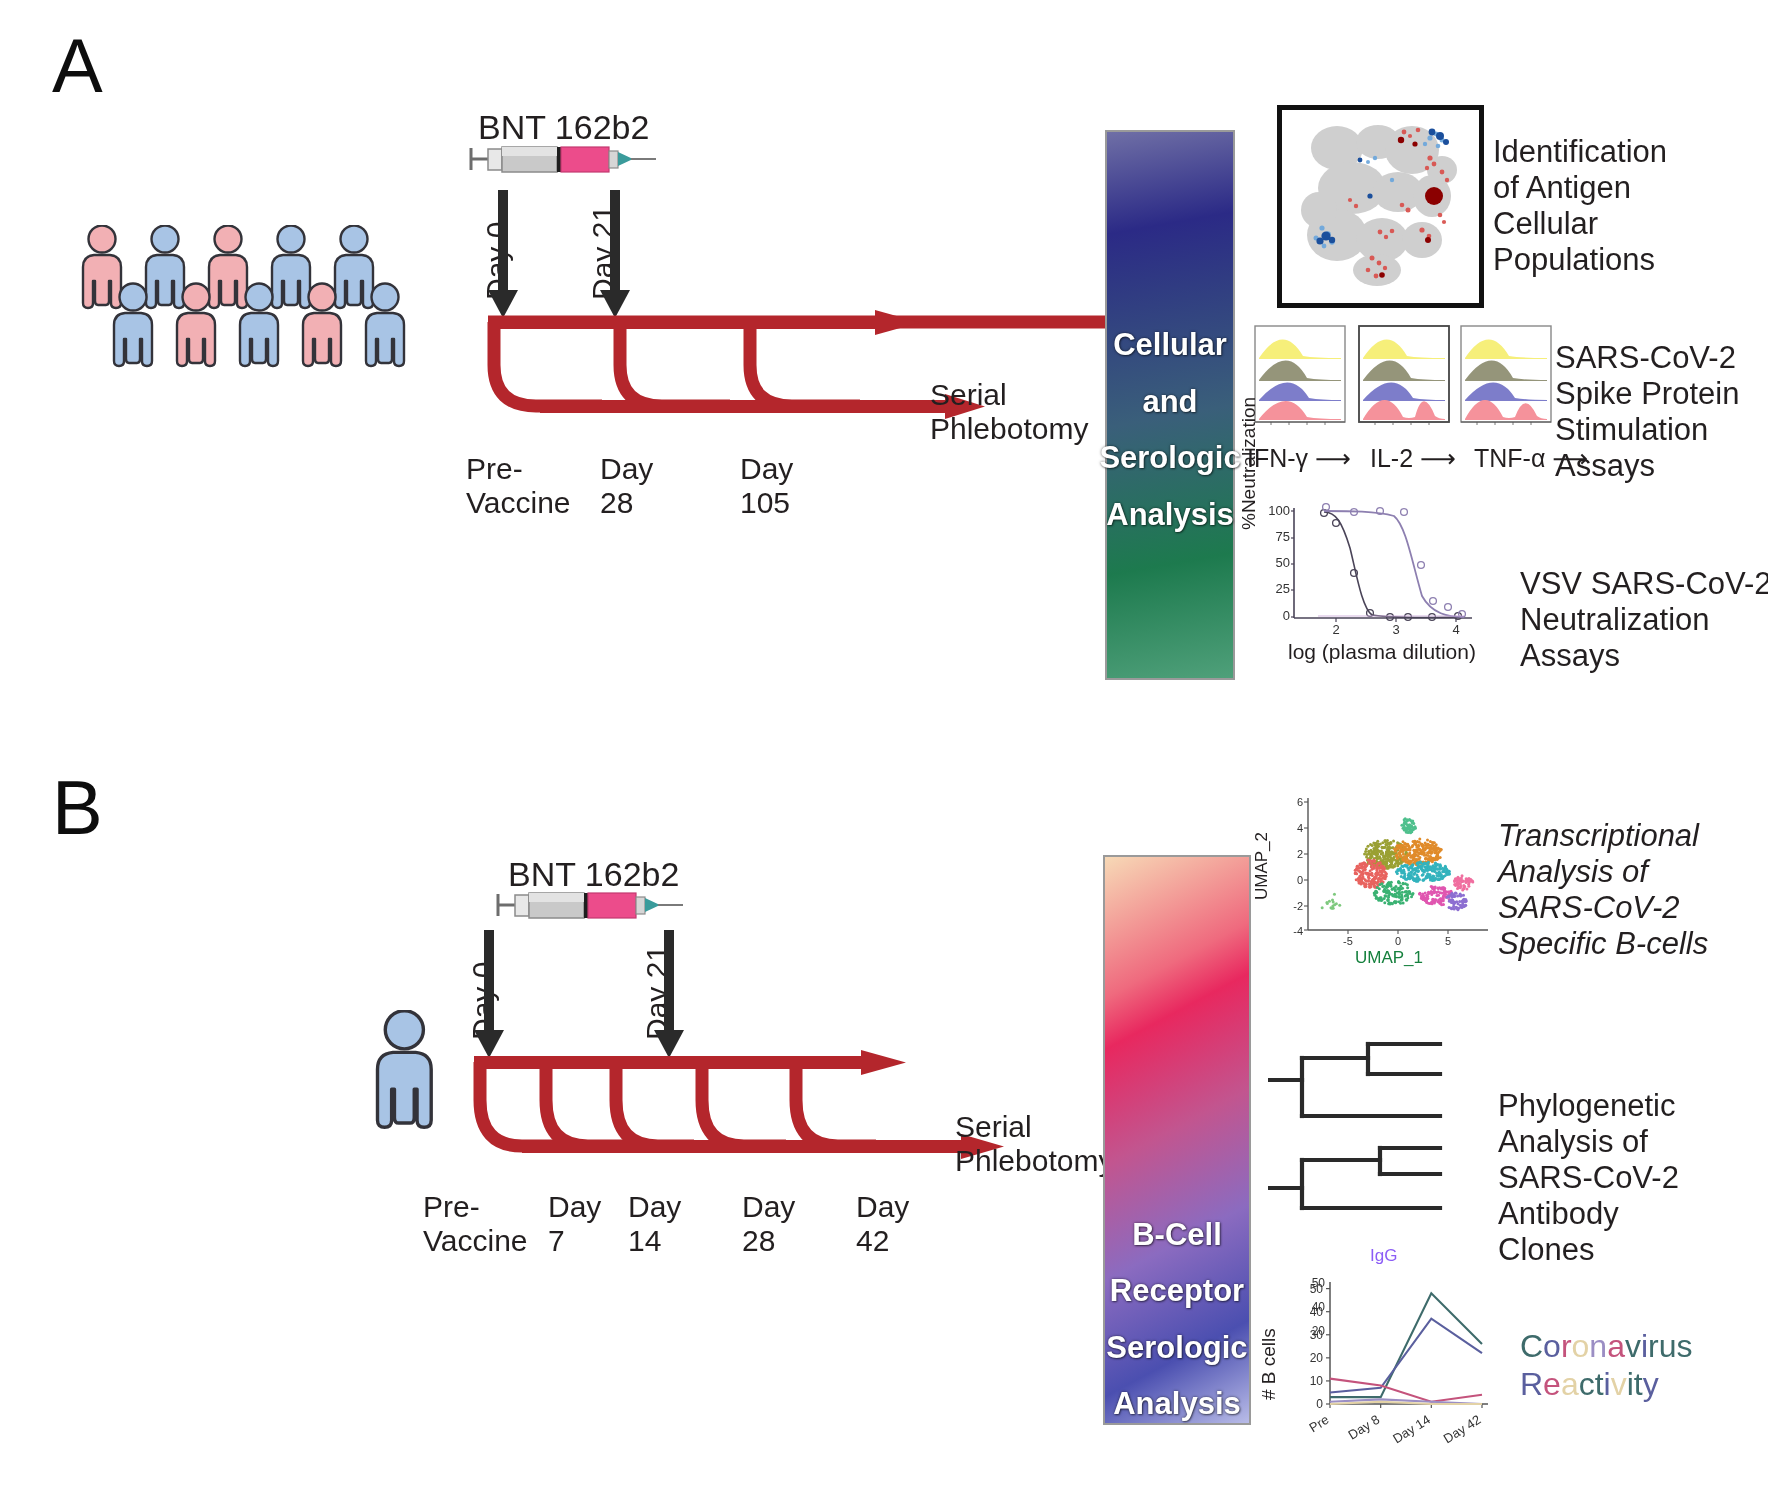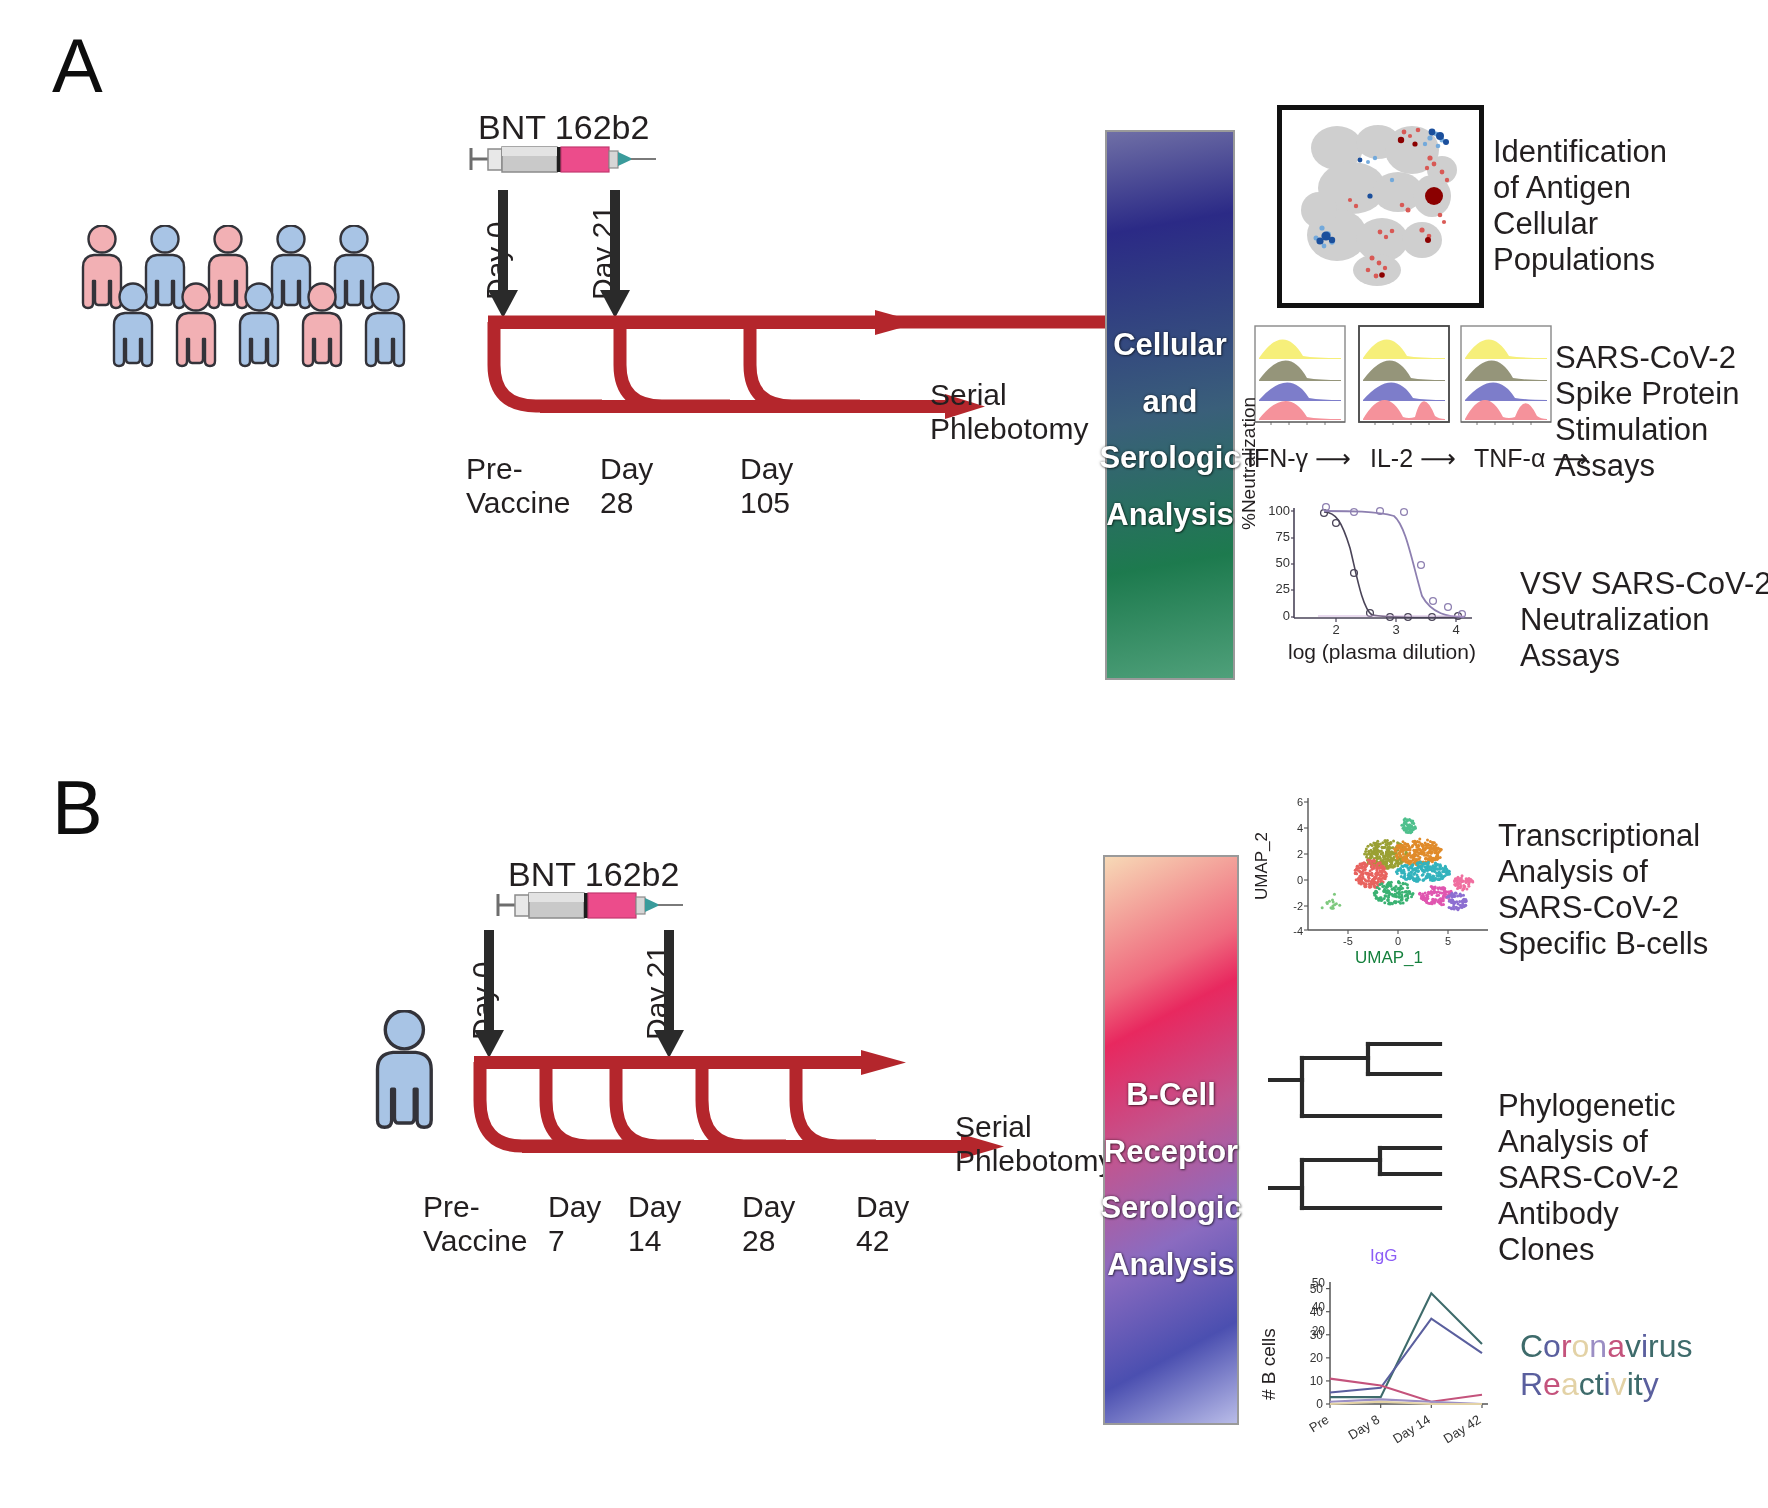--- a/index.html
+++ b/index.html
@@ -399,23 +399,23 @@
   <div class="abs lbl lbl-c" style="left:856px;top:1190px;width:76px;">
     <div>Day</div>
     <div>42</div>
   </div>
 
   <div class="abs lbl lbl-c" style="left:955px;top:1110px;width:220px;">
     <div>Serial</div>
     <div>Phlebotomy</div>
   </div>
 
-  <div class="abs gradbar" style="left:1103px;top:855px;width:136px;height:570px;
+  <div class="abs gradbar" style="left:1103px;top:855px;width:148px;height:570px;
        background:linear-gradient(152deg,#f7d9b6 0%, #ef6a7e 22%, #e8285f 30%, #c2558f 48%, #8b6bc0 66%, #4b4fb0 84%, #b9bce8 100%);
-       justify-content:flex-start;padding-top:200px;">
+       justify-content:flex-end;padding-top:200px;">
     <span>B-Cell</span>
     <span>Receptor</span>
     <span>Serologic</span>
     <span>Analysis</span>
   </div>
 
   <svg class="abs" style="left:1262px;top:790px;" width="250" height="180" viewBox="0 0 250 180">
     <g>
       <line x1="46" y1="8" x2="46" y2="140" stroke="#555" stroke-width="1.4"></line>
       <line x1="46" y1="140" x2="226" y2="140" stroke="#555" stroke-width="1.4"></line>
@@ -1807,21 +1807,21 @@
           <circle cx="72.46" cy="104.15" r="1.5" fill="#7ec97e"></circle>
         </g>
     </g>
   </svg>
   <div class="abs" style="left:1252px;top:900px;transform:rotate(-90deg);transform-origin:left top;font-size:17px;color:#231f20;white-space:nowrap;">
     <span>UMAP_2</span>
   </div>
   <div class="abs" style="left:1355px;top:948px;font-size:17px;color:#15803d;">
     <span>UMAP_1</span>
   </div>
-  <div class="abs desc" style="left:1498px;top:818px;width:270px;">
+  <div class="abs desc" style="left:1498px;top:818px;width:270px;font-style:italic;">
     <div>Transcriptional</div>
     <div>Analysis of</div>
     <div>SARS-CoV-2</div>
     <div>Specific B-cells</div>
   </div>
 
   <svg class="abs" style="left:1268px;top:1030px;" width="180" height="200" viewBox="0 0 180 200">
     <g stroke="#2a2a2a" stroke-width="4.2" fill="none" stroke-linecap="square">
 
       <line x1="0" y1="50" x2="34" y2="50"></line>

